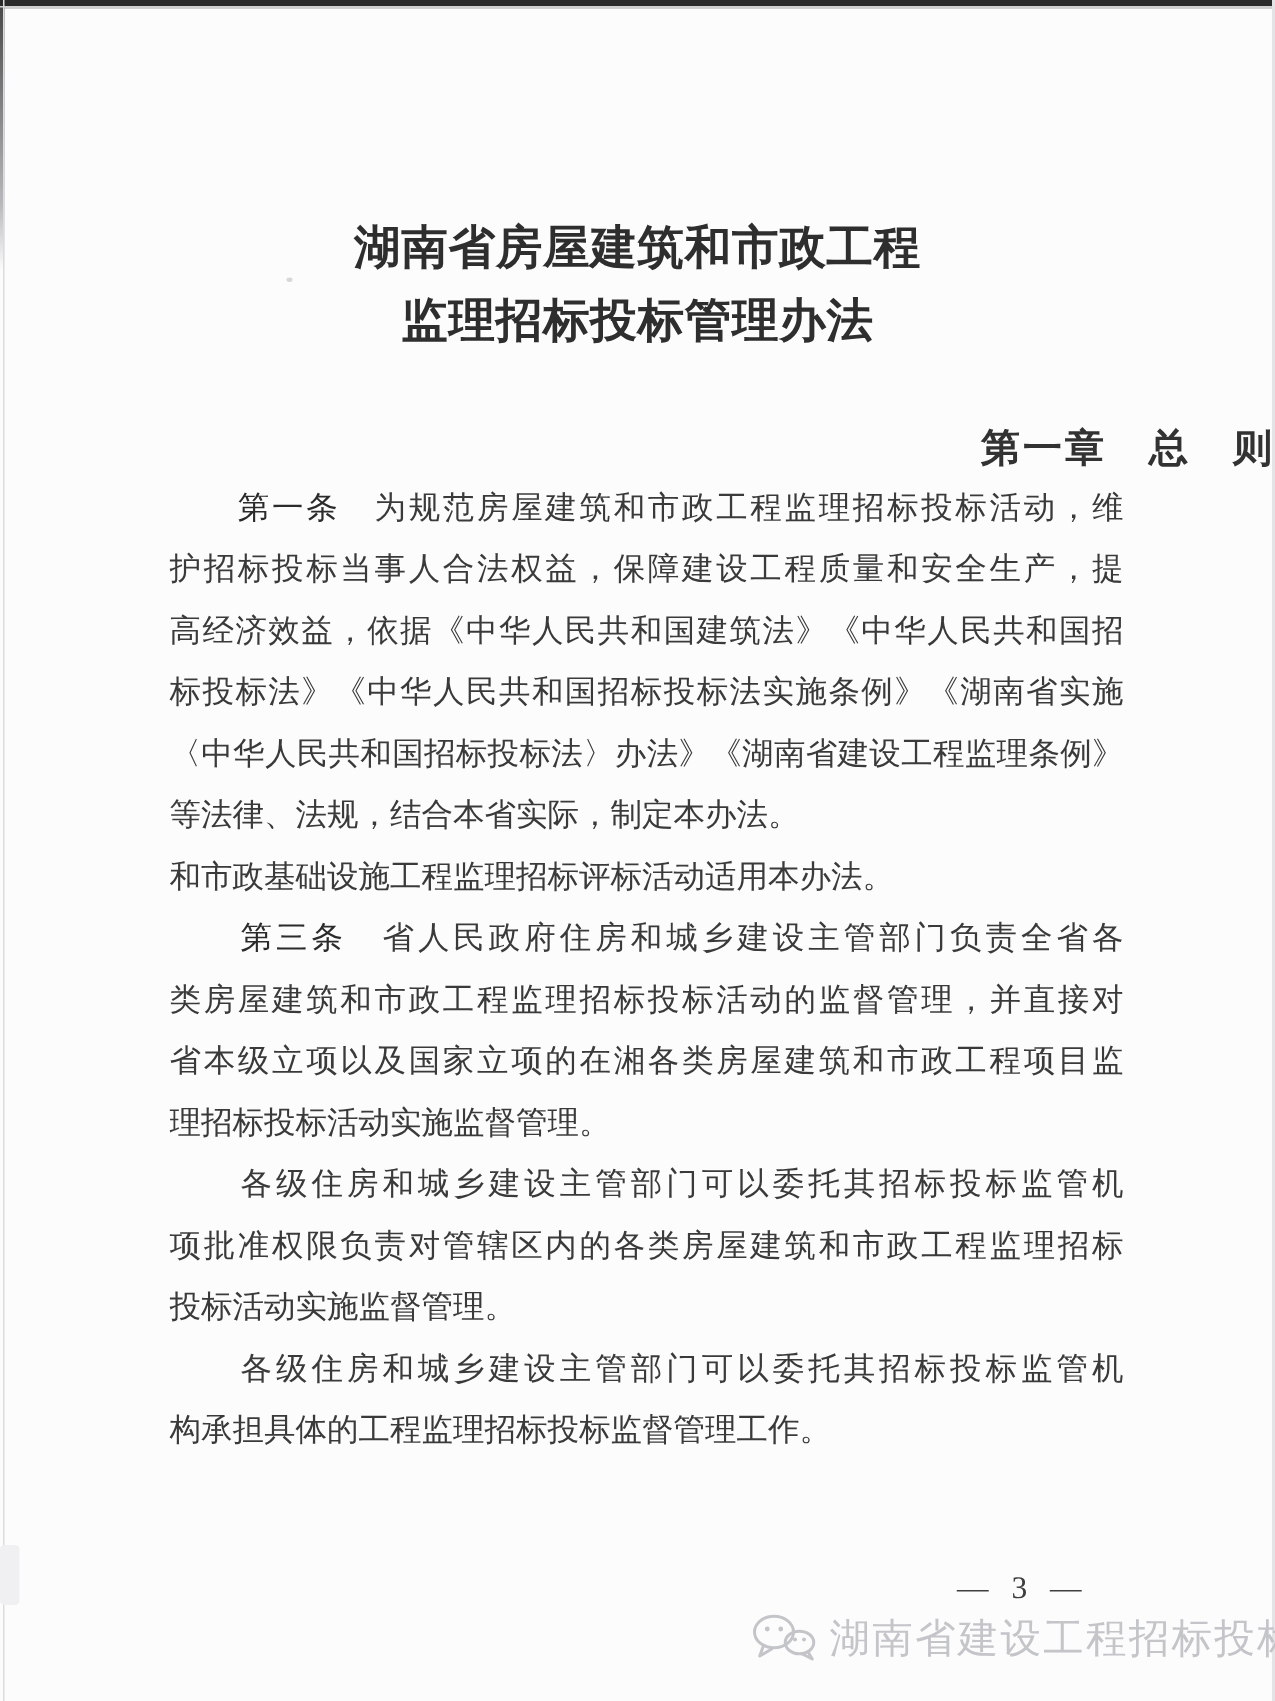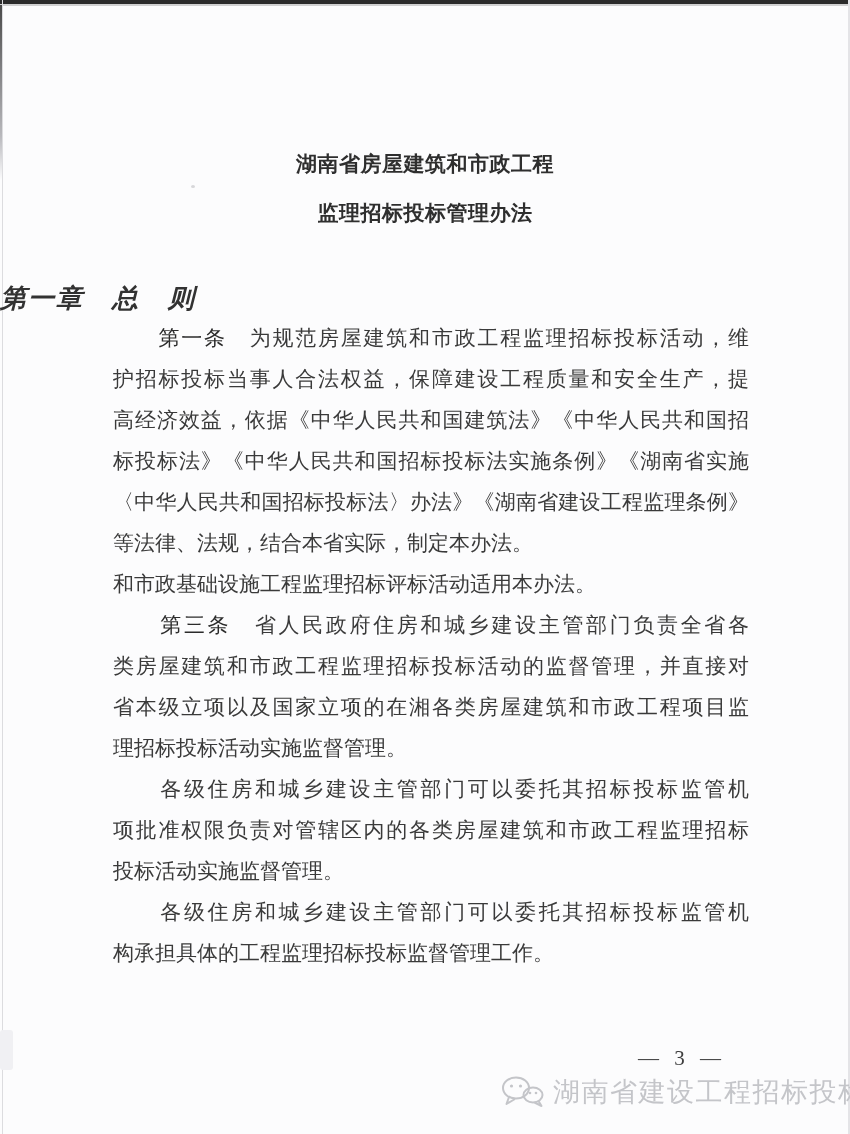--- a/index.html
+++ b/index.html
@@ -14,25 +14,25 @@
   .edge-top-soft{position:absolute;top:4px;left:0;width:100%;height:2px;background:#9c9c9c;opacity:.45;}
   .edge-left-dark{position:absolute;top:5px;left:0;width:3px;height:175px;
     background:linear-gradient(#4a4a4a,#b9b9bd 75%,rgba(185,185,189,0));}
   .edge-left-faint{position:absolute;top:0;left:2px;width:1px;height:100%;background:#dcdcdf;}
   .edge-right-faint{position:absolute;top:0;right:0;width:2px;height:100%;background:#e4e4e7;}
   .smudge-bl{position:absolute;left:0;top:1030px;width:13px;height:40px;background:#f0f0f3;border-radius:3px;}
   .speck{position:absolute;left:191px;top:185px;width:4px;height:3px;background:#d7d7da;border-radius:50%;}
 
   
   .title-block{position:absolute;top:140px;left:0;width:100%;text-align:center;}
-  .title-line{font-size:21px;line-height:49px;font-weight:700;color:#2e2e2e;letter-spacing:.5px;}
+  .title-line{font-size:31px;line-height:49px;font-weight:700;color:#2e2e2e;letter-spacing:.5px;}
 
   
-  .chapter{position:absolute;top:281px;left:0;width:100%;text-align:left;
-    font-size:26px;font-weight:700;color:#323232;letter-spacing:2px;font-style:italic;}
+  .chapter{position:absolute;top:281px;left:0;width:100%;text-align:right;
+    font-size:26px;font-weight:700;color:#323232;letter-spacing:2px;}
 
   
   .body{position:absolute;top:318px;left:113px;width:636px;}
   .line{height:41px;line-height:41px;font-size:21px;overflow:hidden;text-align:left;}
   .line .b{font-weight:400;color:#2b2b2b;}
   .line.justify{text-align:justify;text-align-last:justify;}
 
   
   .pageno{position:absolute;top:1046px;left:638px;font-size:21px;color:#3e3e3e;
     letter-spacing:5px;white-space:nowrap;}

